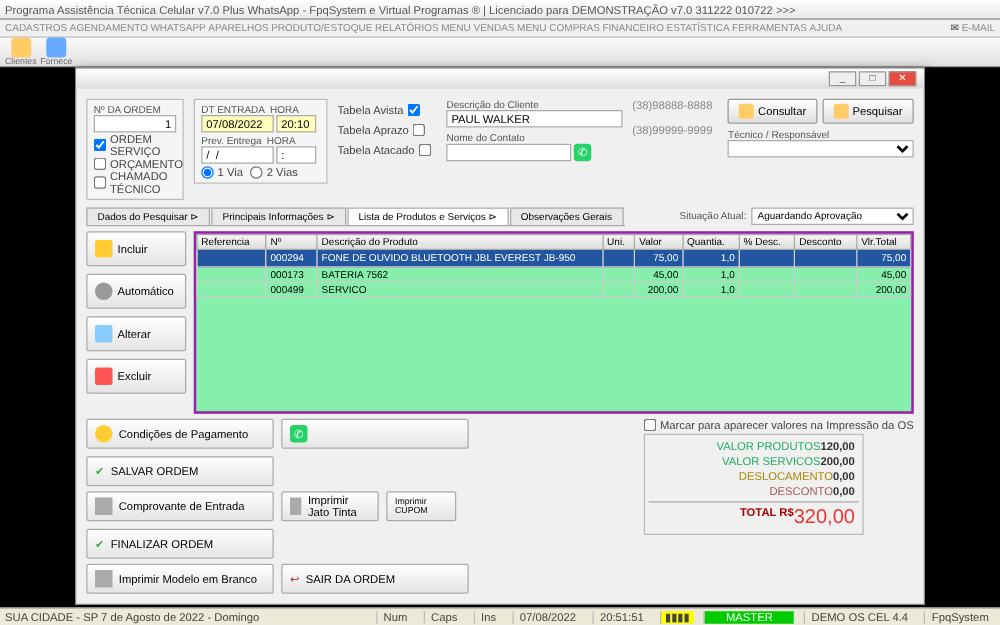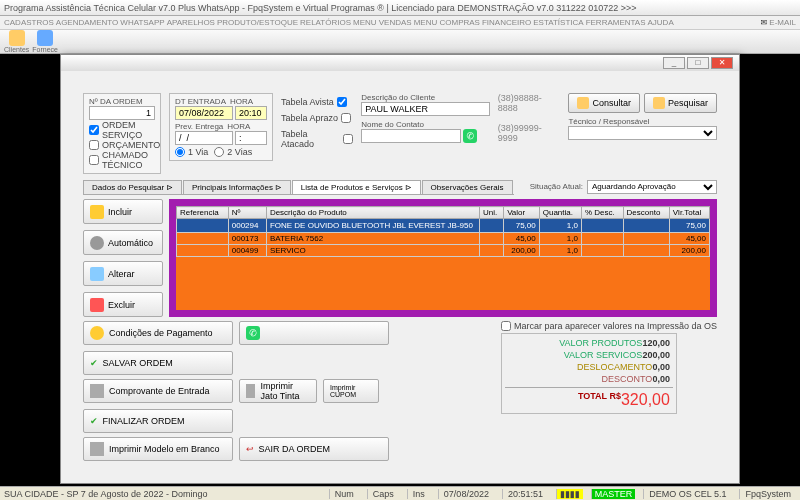--- a/index.html
+++ b/index.html
@@ -11,58 +11,58 @@
 .menubar .email{margin-left:auto;color:#333;font-weight:normal}
 .toolbar{background:linear-gradient(#fafafa,#e0e0e0);height:24px;display:flex;align-items:center;padding:0 4px;gap:3px;border-bottom:1px solid #aaa}
 .toolbar-ico{width:16px;height:16px;border-radius:3px}
 .toolbar-lbl{font-size:7px;color:#666}
 .workspace{position:absolute;top:54px;left:0;right:0;bottom:14px;background:#000}
 .modal{position:absolute;top:0;left:60px;width:680px;height:430px;background:#f0f0f0;border:1px solid #888;box-shadow:2px 2px 8px rgba(0,0,0,.5)}
 .modal-title{background:linear-gradient(#fff,#ddd);height:16px;display:flex;align-items:center;padding:0 6px;font-size:9px;color:#444}
 .modal-title .winbtns{margin-left:auto;display:flex;gap:2px}
 .winbtn{width:22px;height:12px;border:1px solid #999;background:#eee;font-size:8px;text-align:center;line-height:10px;cursor:pointer}
 .winbtn.close{background:#e74c3c;color:#fff}
-.modal-body{padding:22px;display:flex;flex-direction:column;gap:4px;height:calc(100% - 16px)}
+.modal-body{padding:8px;display:flex;flex-direction:column;gap:4px;height:calc(100% - 16px)}
 .top-row{display:flex;gap:8px;align-items:flex-start}
 .fieldset{border:1px solid #bbb;padding:3px 5px;background:#f5f5f5}
 .lbl{font-size:8px;color:#555;display:block}
 .inp{border:1px solid #aaa;background:#fff;padding:1px 3px;font-size:9px;height:14px}
 .inp.right{text-align:right}
 .chk{display:flex;align-items:center;gap:3px;font-size:8px;color:#444}
 .chk input{width:10px;height:10px}
 .btn{background:linear-gradient(#fefefe,#e0e0e0);border:1px solid #999;padding:3px 8px;font-size:8px;cursor:pointer;display:inline-flex;align-items:center;gap:3px;border-radius:2px}
 .tabs{display:flex;border-bottom:1px solid #aaa;margin-top:2px}
 .tab{padding:2px 8px;border:1px solid #aaa;border-bottom:none;background:#e8e8e8;font-size:8px;cursor:pointer;margin-right:1px}
 .tab.active{background:#fff}
 .grid-area{display:flex;gap:6px;flex:1;min-height:0}
 .side-btns{display:flex;flex-direction:column;gap:6px;width:80px}
 .side-btn{background:linear-gradient(#fefefe,#e5e5e5);border:1px solid #aaa;height:28px;display:flex;align-items:center;gap:4px;padding:0 6px;font-size:8px;cursor:pointer;border-radius:2px}
 .side-ico{width:14px;height:14px;border-radius:2px}
-.grid{flex:1;border:7px solid #a21caf;background:#f97316;overflow:auto;font-size:8px}
+.grid{flex:1;border:2px solid #a21caf;background:#86efac;overflow:auto;font-size:8px}
 .grid table{width:100%;border-collapse:collapse}
 .grid th{background:linear-gradient(#f5f5f5,#ddd);border:1px solid #aaa;padding:1px 3px;font-weight:normal;font-size:8px;text-align:left}
 .grid td{border:1px solid #ccc;padding:1px 3px;font-size:8px}
 .grid tr.sel td{background:#2256a0;color:#fff}
 .grid td.r{text-align:right}
 .bottom-btns{display:flex;gap:6px;flex-wrap:wrap}
 .big-btn{background:linear-gradient(#fefefe,#e5e5e5);border:1px solid #aaa;width:150px;height:24px;display:flex;align-items:center;gap:5px;padding:0 6px;font-size:8px;cursor:pointer;border-radius:2px}
 .big-ico{width:14px;height:14px}
 .totals{border:1px solid #bbb;padding:3px;width:176px}
 .totals-row{display:flex;justify-content:flex-end;padding:1px 3px;font-size:8px}
 .totals-row .k{color:#2a6}
 .totals-row .v{font-weight:bold;text-align:right;color:#333}
 .totals-row.desl .k{color:#a80}
 .totals-row.desc .k{color:#a55}
 .totals-row.total{border-top:1px solid #aaa;margin-top:2px;padding-top:3px}
 .totals-row.total .k{color:#a00;font-weight:bold}
 .totals-row.total .v{color:#e33;font-size:16px;font-weight:normal}
 .statusbar{position:absolute;bottom:0;left:0;right:0;height:14px;background:#ece9d8;border-top:1px solid #aaa;display:flex;align-items:center;padding:0 4px;font-size:8px;color:#444;gap:8px}
 .statusbar .seg{border-left:1px solid #bbb;padding:0 5px}
 .statusbar .y{background:#ff0;padding:0 3px}
-.statusbar .g{background:#0c0;color:#fff;padding:0 3px}
+.statusbar .g{background:#0c0;color:#fff;padding:0 17px}
 .sit-row{display:flex;align-items:center;gap:4px;margin-left:auto}
 .sel{border:1px solid #aaa;background:#fff;font-size:8px;height:14px}
 .whats{width:14px;height:14px;background:#25d366;border-radius:3px;display:inline-flex;align-items:center;justify-content:center;color:#fff;font-size:9px}
 .search-ico{width:12px;height:12px;background:#fc6;border-radius:2px}
 </style>
 </head>
 <body>
 
 <div class="titlebar">
   <span class="titlebar-text">Programa Assistência Técnica Celular v7.0 Plus WhatsApp - FpqSystem e Virtual Programas ® | Licenciado para  DEMONSTRAÇÃO v7.0 311222 010722 &gt;&gt;&gt;</span>
@@ -365,15 +365,15 @@
 <div class="statusbar">
   <span>SUA CIDADE - SP  7 de Agosto de 2022 - Domingo</span>
   <span style="flex:1"></span>
   <span class="seg">Num</span>
   <span class="seg">Caps</span>
   <span class="seg">Ins</span>
   <span class="seg">07/08/2022</span>
   <span class="seg">20:51:51</span>
   <span class="seg y">▮▮▮▮</span>
   <span class="seg g">MASTER</span>
-  <span class="seg">DEMO OS CEL 5.1</span>
+  <span class="seg">DEMO OS CEL 4.4</span>
   <span class="seg">FpqSystem</span>
 </div>
 
 </body></html>

